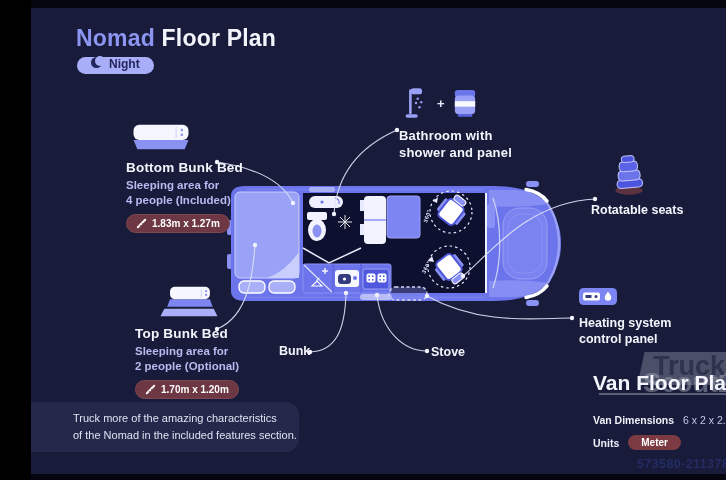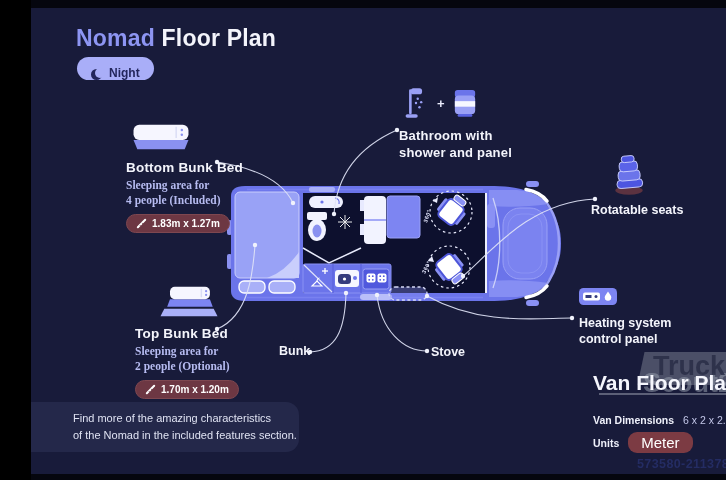--- a/index.html
+++ b/index.html
@@ -4,47 +4,47 @@
 <style>
   html,body{margin:0;padding:0;background:#000;}
   .stage{position:relative;width:726px;height:480px;background:#181b3a;overflow:hidden;
          font-family:"Liberation Sans",sans-serif;margin-left:31px;-webkit-font-smoothing:antialiased;}
   .bar{position:absolute;left:0;right:0;background:#05060e;z-index:6;}
   .bar.top{top:0;height:8px;} .bar.bottom{bottom:0;height:6px;}
 
   .page-title{position:absolute;left:45px;top:25px;font-size:23px;font-weight:600;letter-spacing:.2px;z-index:2;}
   .page-title .brand{color:#8d95f2;} .page-title .rest{color:#f3f4fb;}
 
-  .night-pill{position:absolute;left:46px;top:57px;height:23px;padding:0 14px;border-radius:12px;
-      background:#a9aef8;display:flex;align-items:flex-end;gap:7px;color:#23265c;
+  .night-pill{position:absolute;left:46px;top:57px;height:17px;padding:0 14px;border-radius:12px;
+      background:#a9aef8;display:flex;align-items:flex-start;gap:7px;color:#23265c;
       font-size:12px;font-weight:700;z-index:2;cursor:pointer;}
   .moon{position:relative;width:11px;height:11px;background:#23265c;border-radius:50%;overflow:visible;}
   .moon::after{content:"";position:absolute;left:3.5px;top:-1.5px;width:10px;height:10px;border-radius:50%;background:#a9aef8;}
 
   .ann{position:absolute;z-index:3;}
   .ann-title{font-size:13.5px;font-weight:700;color:#f3f4fb;letter-spacing:.2px;}
-  .ann-desc{font-size:11.5px;font-weight:600;line-height:1.28;color:#b6bbf0;margin-top:3px;font-family:Liberation Serif, serif;}
+  .ann-desc{font-size:11.5px;font-weight:600;line-height:1.28;color:#b6bbf0;margin-top:3px;}
   .dim-badge{display:inline-flex;align-items:center;gap:5px;background:#6d3743;border:1px solid #7e4750;
       border-radius:10px;padding:3px 9px;color:#fff;font-size:10px;font-weight:700;margin-top:7px;}
   .small-label{font-size:12.5px;font-weight:700;color:#f3f4fb;}
 
   .icon-row{display:flex;align-items:center;gap:8px;}
   .plus-join{color:#e9ebfc;font-size:13px;font-weight:700;}
 
   .footer-note{position:absolute;left:0;top:402px;width:268px;height:50px;background:#24284a;
       border-radius:0 13px 13px 0;display:flex;flex-direction:column;justify-content:center;
       padding-left:42px;box-sizing:border-box;z-index:2;
       font-size:11px;line-height:1.55;color:#dfe2f2;font-weight:500;}
 
   .info-panel{position:absolute;left:562px;top:371px;width:162px;z-index:3;}
   .info-title{font-size:21px;font-weight:700;color:#f5f6fd;margin-bottom:17px;}
   .info-row{display:flex;align-items:center;margin-bottom:8px;height:15px;}
   .info-label{font-size:10.5px;font-weight:700;color:#eef0fa;margin-right:9px;white-space:nowrap;}
   .info-value{font-size:10.5px;color:#c3c7e8;white-space:nowrap;}
-  .meter-badge{background:#7c3b43;border-radius:9px;padding:2px 13px;font-size:15px;font-weight:400;color:#fff;cursor:pointer;}
+  .meter-badge{background:#7c3b43;border-radius:9px;padding:2px 13px;font-size:10px;font-weight:700;color:#fff;cursor:pointer;}
 
   .wm{position:absolute;z-index:1;font-weight:700;}
   .wm-flag{left:610px;top:352px;width:106px;height:33px;background:rgba(148,153,166,.42);transform:skewX(-12deg);}
   .wm-truck{left:622px;top:351px;font-size:27px;color:rgba(42,47,72,.88);z-index:2;}
   .wm-scout{left:612px;top:368px;font-size:27px;color:rgba(150,156,172,.55);text-align:right;}
   .wm-line{left:568px;top:393px;width:132px;height:2px;background:rgba(160,166,180,.5);}
 
   .listing-id{position:absolute;left:606px;top:457px;font-size:12.5px;font-weight:700;
       color:#242c63;letter-spacing:.4px;z-index:2;}
 
@@ -309,21 +309,21 @@
     <div class="small-label" style="margin-top:6px;line-height:1.3;">
       <span>Heating system</span><br>
       <span>control panel</span>
     </div>
   </div>
 
   <div class="ann small-label" style="left:248px;top:344px;">Bunk</div>
   <div class="ann small-label" style="left:400px;top:345px;">Stove</div>
 
   <div class="footer-note">
-    <span>Find more of the amazing characteristics</span>
+    <span>Truck more of the amazing characteristics</span>
     <span>of the Nomad in the included features section.</span>
   </div>
 
   <div class="wm wm-flag"></div>
   <div class="wm wm-truck">Truck</div>
   <div class="wm wm-scout">Scout24</div>
   <div class="wm wm-line"></div>
 
   <div class="info-panel">
     <div class="info-title">Van Floor Plan</div>

